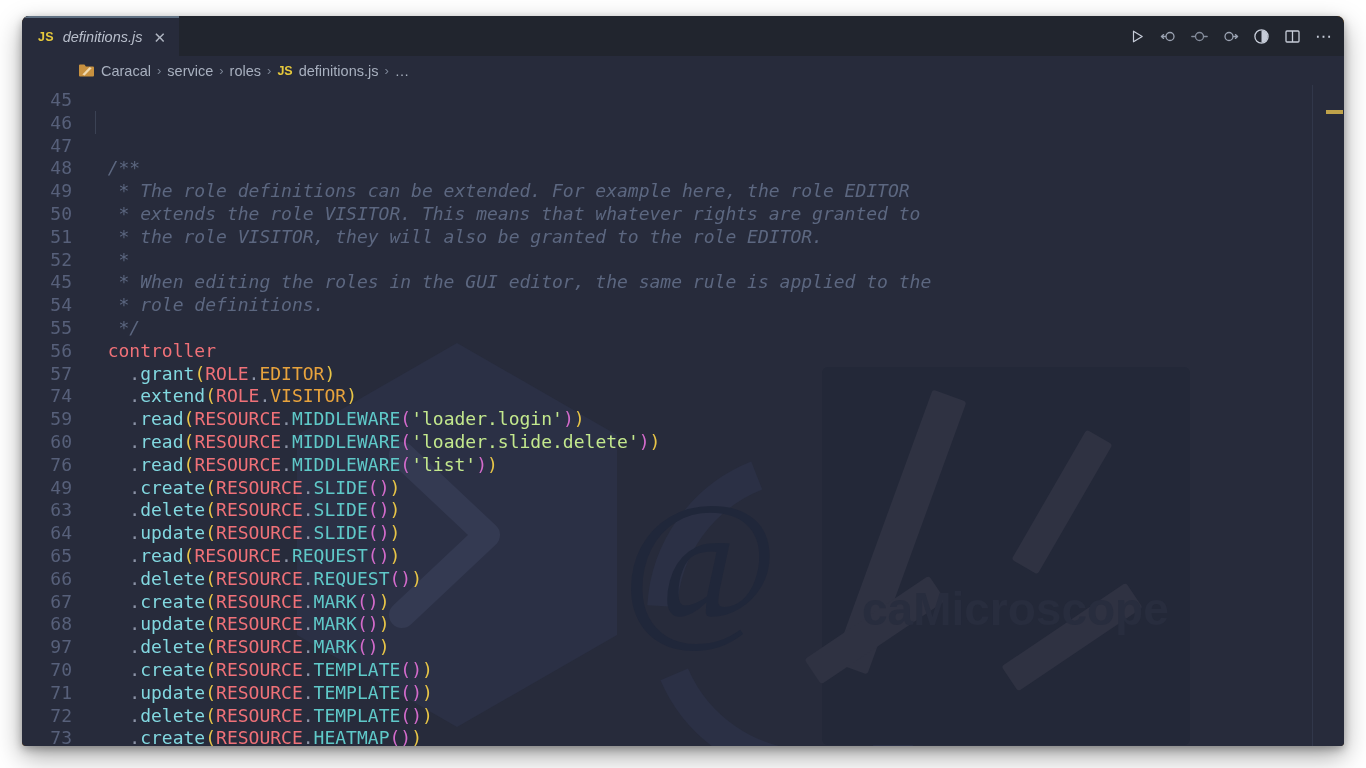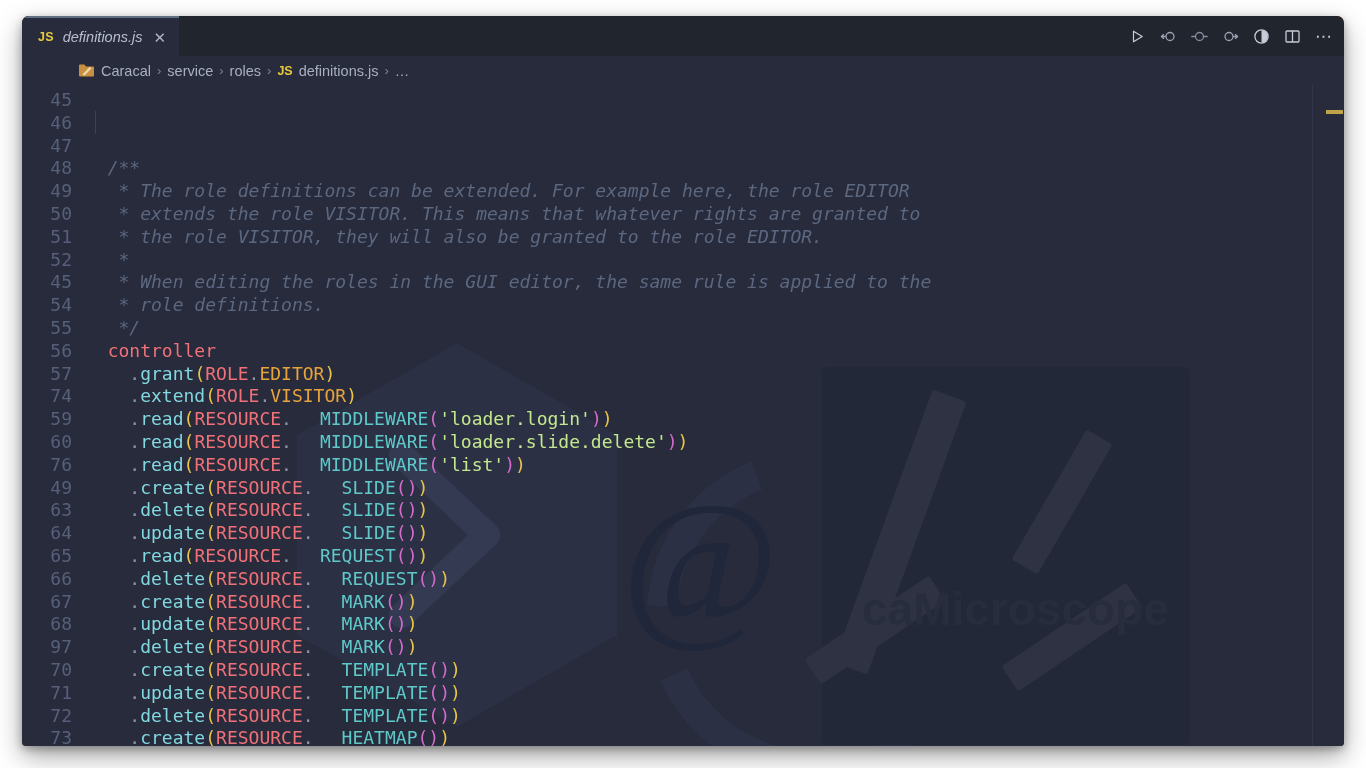--- a/index.html
+++ b/index.html
@@ -228,21 +228,21 @@
     height: 630px;
     background: #3b4254;
   }
 
   
   .t-cmt   { color: #5c6780; font-style: italic;
              font-family: "DejaVu Sans Mono", monospace; }
   .t-kw    { color: #f07178; }
   .t-fn    { color: #82d8e0; }
   .t-cls   { color: #f07178; }
-  .t-prop  { color: #5fc9c9; margin-left: 28px; }
+  .t-prop  { color: #5fc9c9; }
   .t-const { color: #e8a33d; }
   .t-str   { color: #c3e88d; }
   .t-p1    { color: #e8c547; }
   .t-p2    { color: #d36bcb; }
   .t-dot   { color: #8b93a6; }
 
   
   .ruler {
     position: absolute;
     right: 0; top: 0;

